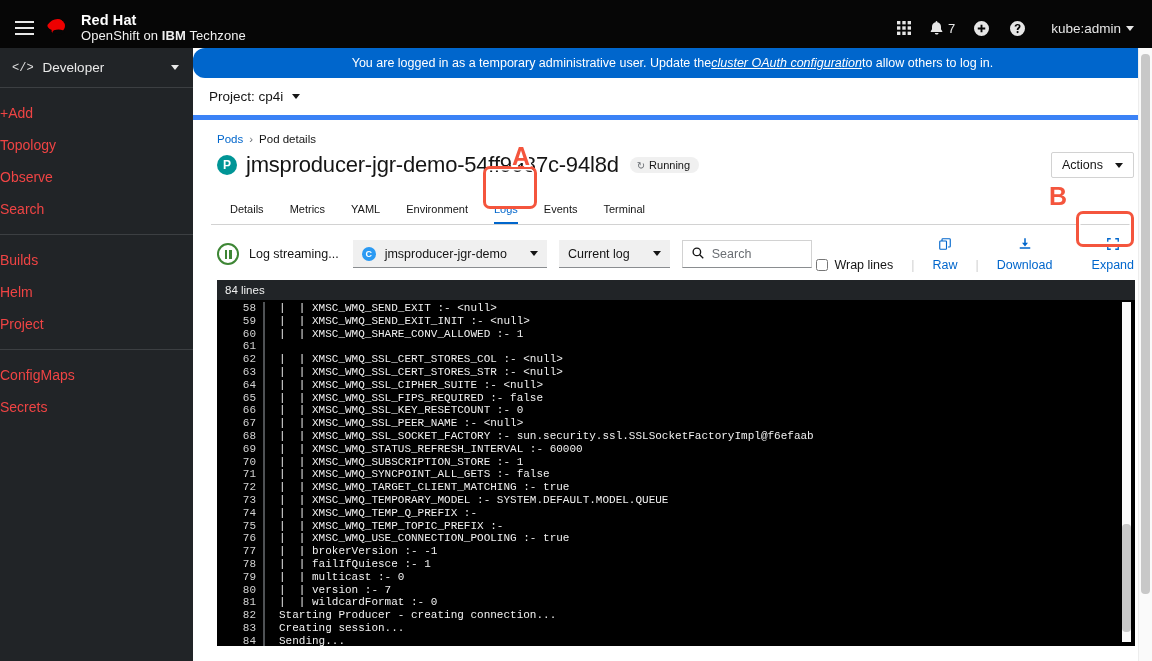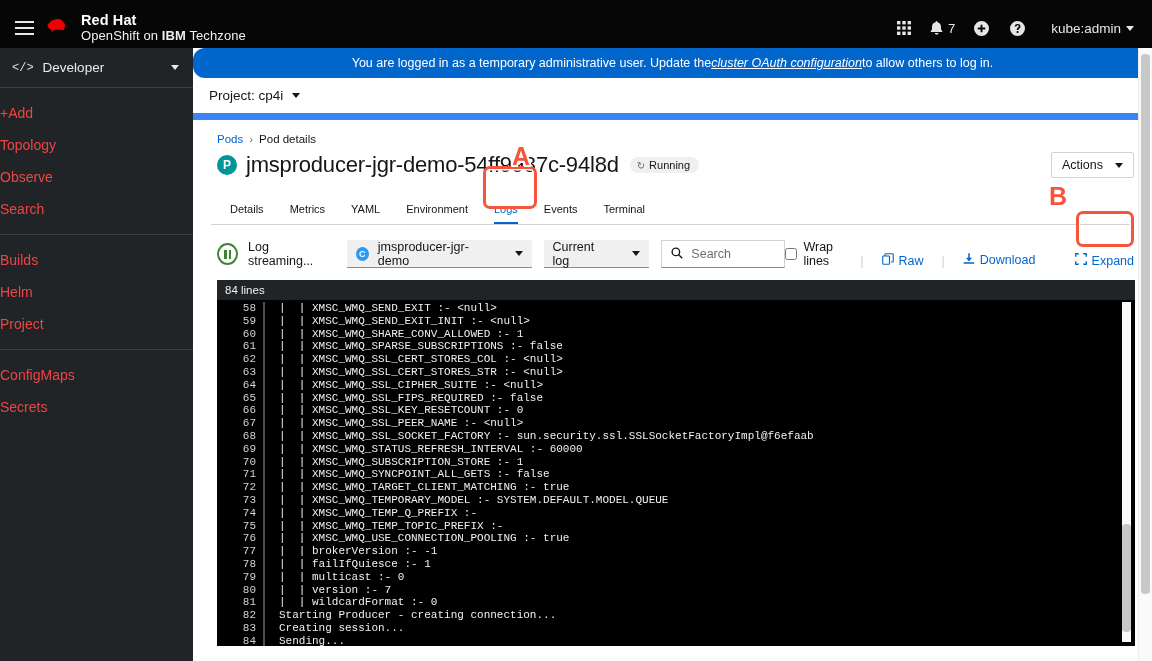--- a/index.html
+++ b/index.html
@@ -67,21 +67,21 @@
   .main {
     position: absolute; top: 48px; left: 193px; width: 959px; height: 613px;
     background: #fff; overflow: hidden;
   }
   .banner {
     height: 30px; background: #0066cc; color: #fff; font-size: 12.5px;
     display: flex; align-items: center; justify-content: center; border-radius: 12px;
   }
   .banner a { color: #fff; text-decoration: underline; font-style: italic; }
   .proj-bar {
-    height: 42px; border-bottom: 7px solid #3b82f6; display: flex;
+    height: 42px; border-bottom: 5px solid #3b82f6; display: flex;
     align-items: center; padding-left: 16px;
   }
   .proj-sel {
     display: flex; align-items: center; gap: 9px; font-size: 13.5px;
     color: #151515; cursor: pointer;
   }
   .proj-sel .caret-dn { border-top-color: #151515; }
 
   .content { padding: 0 18px; position: relative; }
 
@@ -160,20 +160,21 @@
   .tb-right {
     margin-left: auto; display: flex; align-items: flex-end; gap: 8px;
     font-size: 12.5px; color: #151515;
   }
   .wrap-wrap { display: flex; align-items: center; gap: 6px; cursor: pointer; }
   .wrap-wrap input { width: 12px; height: 12px; cursor: pointer; }
   .tb-div { color: #d2d2d2; margin: 0 10px; }
   .tb-link {
     color: #06c; display: flex; align-items: center; gap: 5px; cursor: pointer;
     text-decoration: none;
+    flex-direction: column;
   }
 
   
   .logpanel {
     margin-top: 11px; margin-left: 6px; margin-right: 0;
     background: #000; height: 366px; position: relative; overflow: hidden;
     width: 918px;
   }
   .log-head {
     height: 20px; background: #212427; color: #f0f0f0; font-size: 11.5px;
@@ -413,21 +414,21 @@
         </a>
       </div>
     </div>
 
     <div class="logpanel">
       <div class="log-head">84 lines</div>
       <div class="log-body" id="log-body">
           <div class="log-line"><span class="ln-no">58</span><span class="ln-txt">|  | XMSC_WMQ_SEND_EXIT :- &lt;null&gt;</span></div>
           <div class="log-line"><span class="ln-no">59</span><span class="ln-txt">|  | XMSC_WMQ_SEND_EXIT_INIT :- &lt;null&gt;</span></div>
           <div class="log-line"><span class="ln-no">60</span><span class="ln-txt">|  | XMSC_WMQ_SHARE_CONV_ALLOWED :- 1</span></div>
-          <div class="log-line"><span class="ln-no">61</span><span class="ln-txt">|  | XMSC_WMQ_SPARSE_SUBSCRIPTIONS :- false</span></div>
+          <div class="log-line"><span class="ln-no">61</span></div>
           <div class="log-line"><span class="ln-no">62</span><span class="ln-txt">|  | XMSC_WMQ_SSL_CERT_STORES_COL :- &lt;null&gt;</span></div>
           <div class="log-line"><span class="ln-no">63</span><span class="ln-txt">|  | XMSC_WMQ_SSL_CERT_STORES_STR :- &lt;null&gt;</span></div>
           <div class="log-line"><span class="ln-no">64</span><span class="ln-txt">|  | XMSC_WMQ_SSL_CIPHER_SUITE :- &lt;null&gt;</span></div>
           <div class="log-line"><span class="ln-no">65</span><span class="ln-txt">|  | XMSC_WMQ_SSL_FIPS_REQUIRED :- false</span></div>
           <div class="log-line"><span class="ln-no">66</span><span class="ln-txt">|  | XMSC_WMQ_SSL_KEY_RESETCOUNT :- 0</span></div>
           <div class="log-line"><span class="ln-no">67</span><span class="ln-txt">|  | XMSC_WMQ_SSL_PEER_NAME :- &lt;null&gt;</span></div>
           <div class="log-line"><span class="ln-no">68</span><span class="ln-txt">|  | XMSC_WMQ_SSL_SOCKET_FACTORY :- sun.security.ssl.SSLSocketFactoryImpl@f6efaab</span></div>
           <div class="log-line"><span class="ln-no">69</span><span class="ln-txt">|  | XMSC_WMQ_STATUS_REFRESH_INTERVAL :- 60000</span></div>
           <div class="log-line"><span class="ln-no">70</span><span class="ln-txt">|  | XMSC_WMQ_SUBSCRIPTION_STORE :- 1</span></div>
           <div class="log-line"><span class="ln-no">71</span><span class="ln-txt">|  | XMSC_WMQ_SYNCPOINT_ALL_GETS :- false</span></div>

